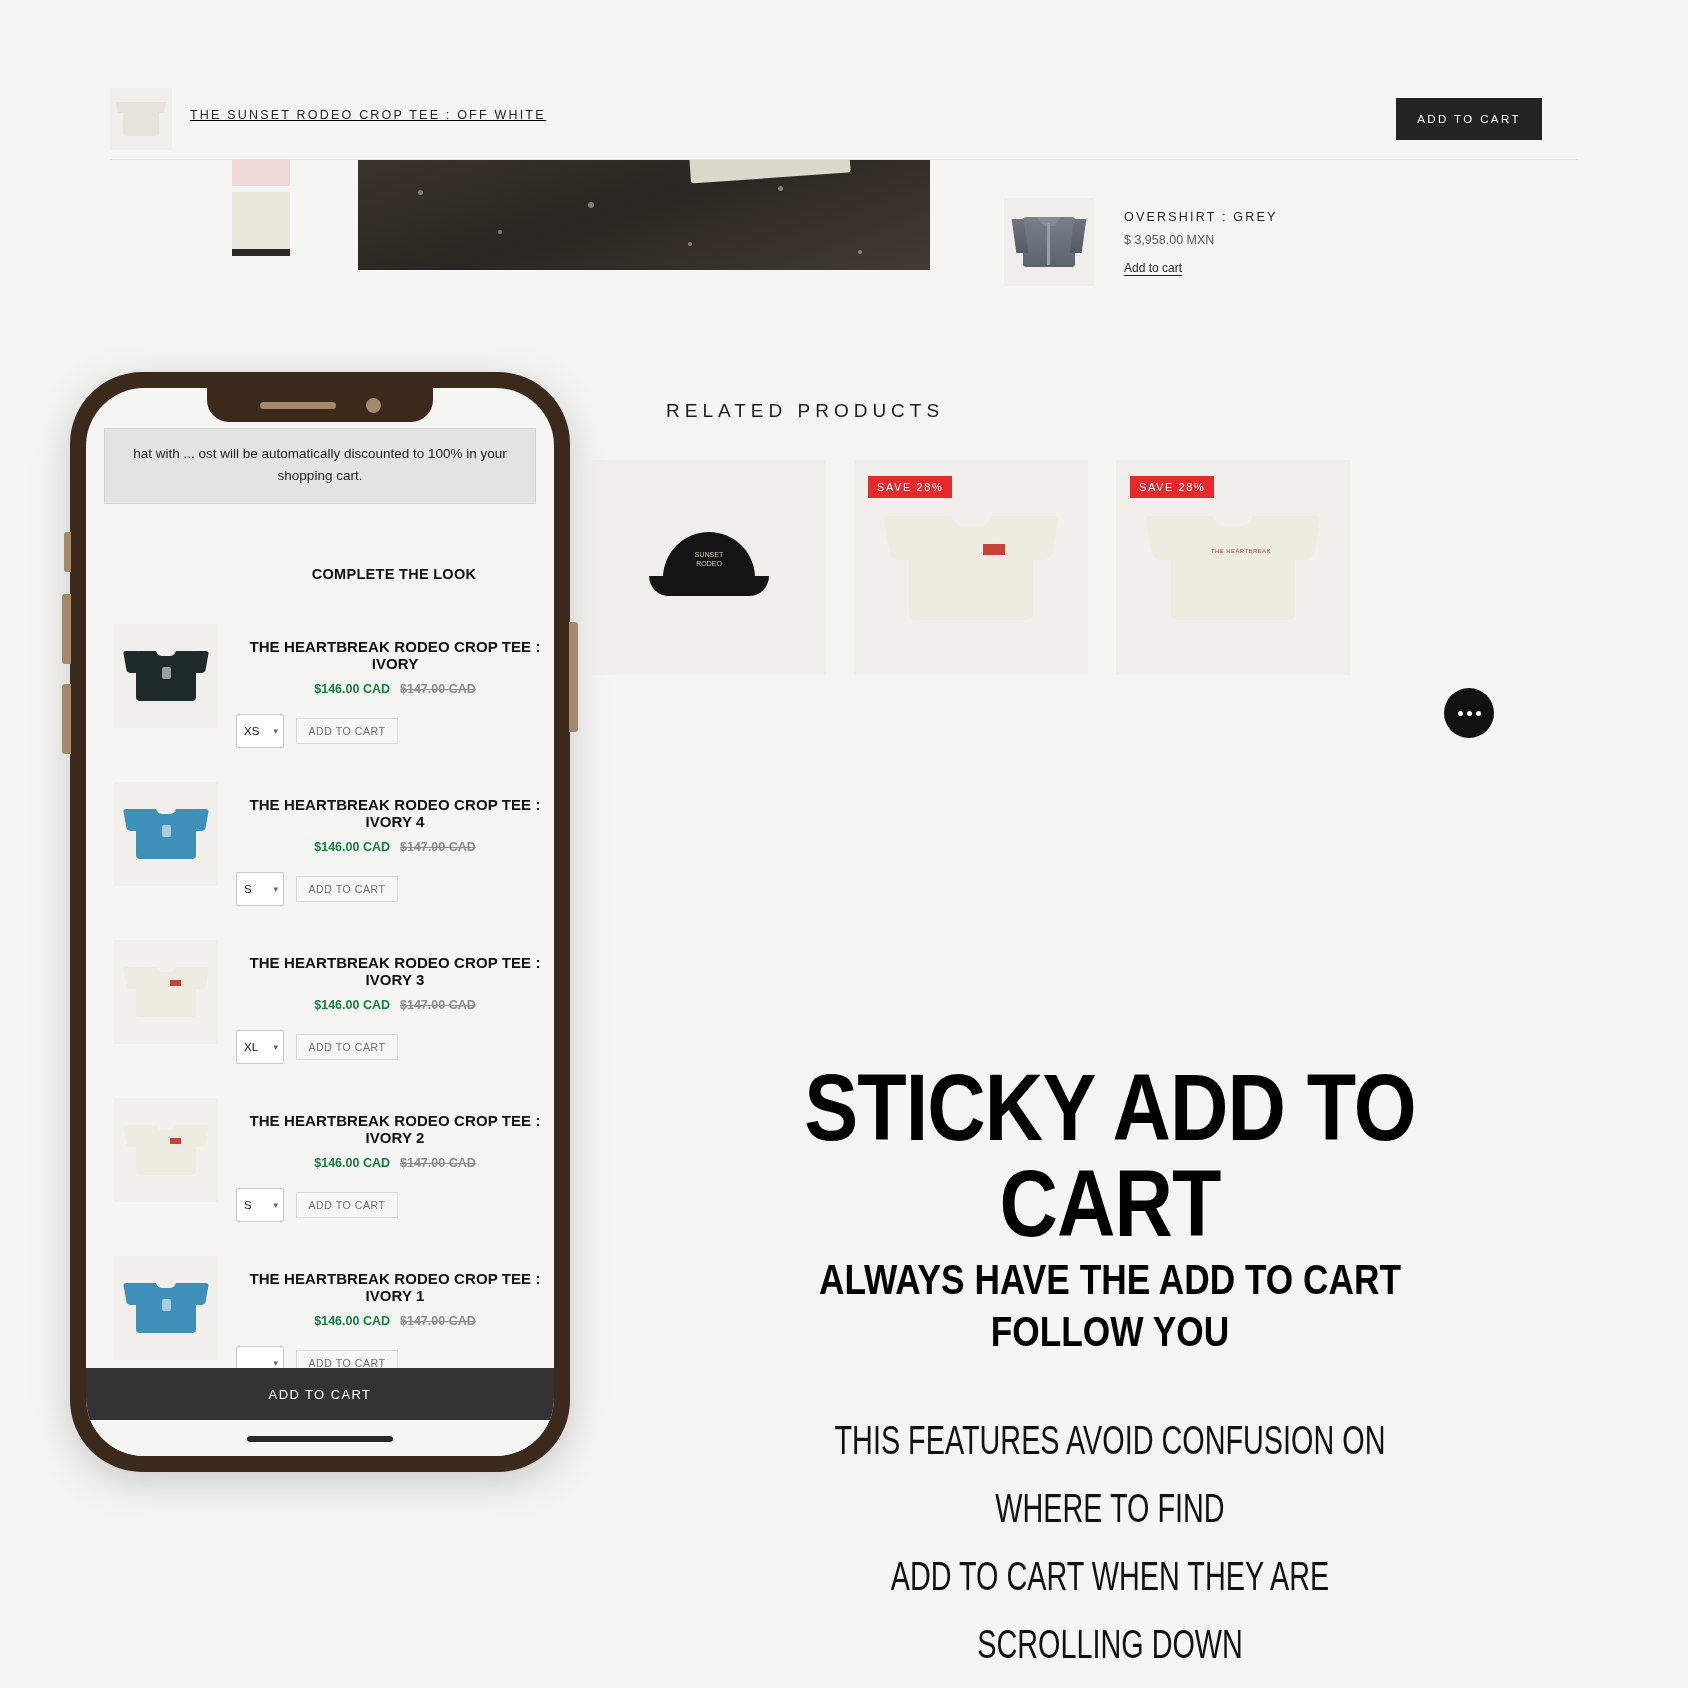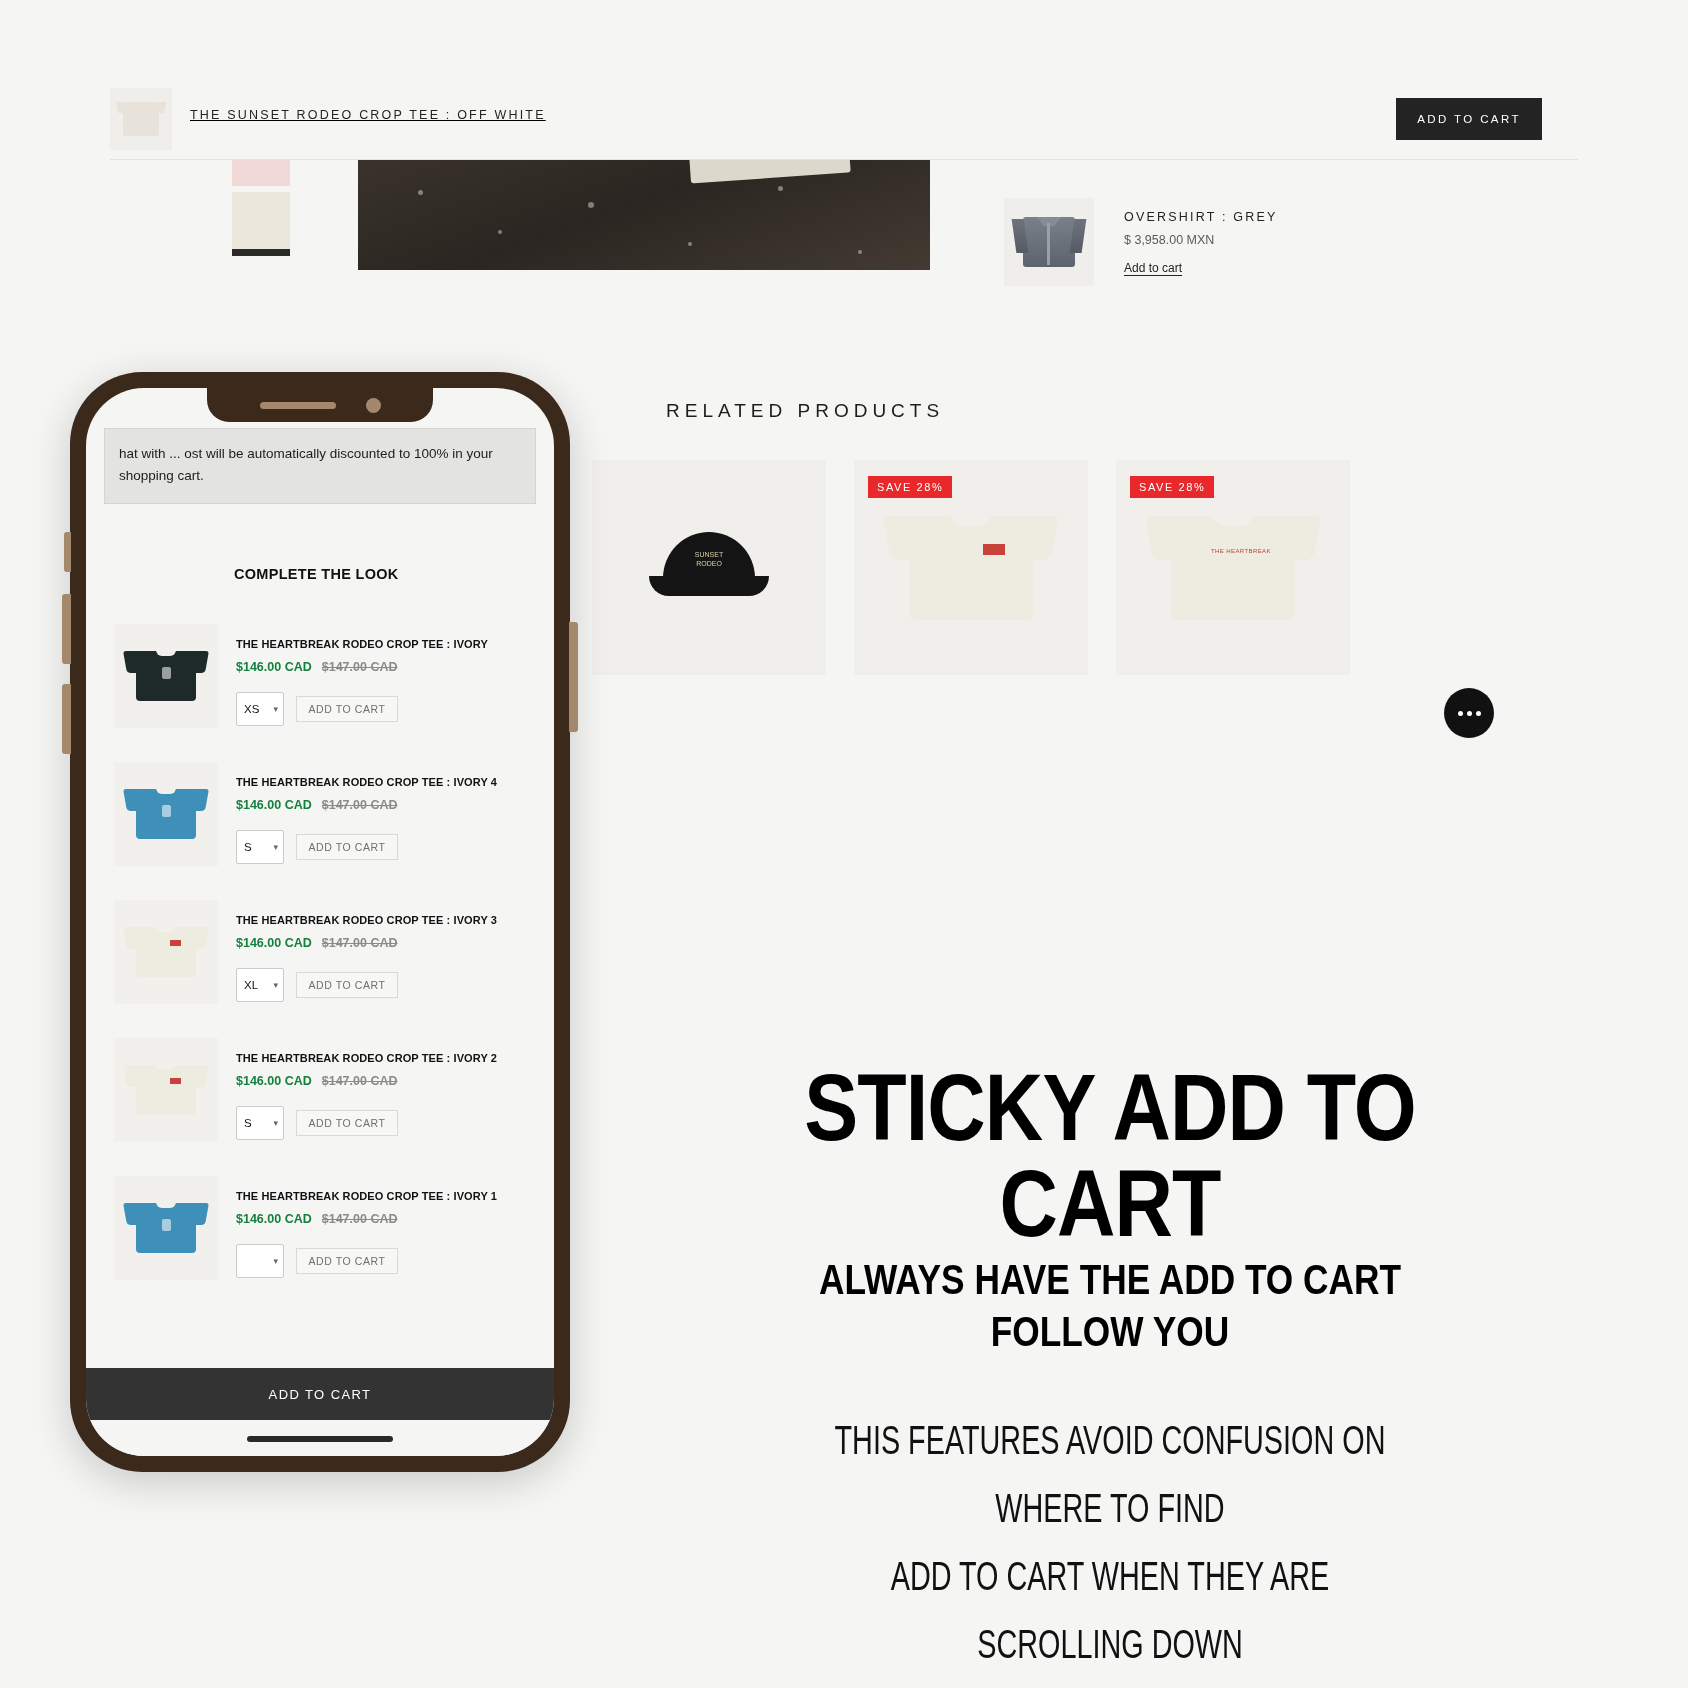--- a/index.html
+++ b/index.html
@@ -268,21 +268,21 @@
   }
   .notch .spk { width: 76px; height: 7px; background: #a3886c; border-radius: 4px; }
   .notch .cam { width: 15px; height: 15px; background: #a3886c; border-radius: 50%; }
 
   .home-ind {
     position: absolute; left: 50%; bottom: 14px;
     transform: translateX(-50%);
     width: 146px; height: 6px; background: #2a2a2a; border-radius: 3px; z-index: 7;
   }
 
-  .screen-scroll { position: absolute; inset: 0; padding: 0; }
+  .screen-scroll { position: absolute; inset: 0; padding: 0; text-align: center; }
 
   .note-box {
     margin: 40px 18px 0 18px;
     background: #e3e3e1;
     border: 1px solid #d4d4d2;
     padding: 14px 14px 16px 14px;
     font-size: 13.5px;
     line-height: 22px;
     color: #1d1d1b;
   }
@@ -311,21 +311,21 @@
   .mini-tee .s.l { left: -11px; transform: skewX(10deg); border-radius: 3px 0 0 4px; }
   .mini-tee .s.r { right: -11px; transform: skewX(-10deg); border-radius: 0 3px 4px 0; }
   .mini-tee .n { position: absolute; left: 20px; top: -1px; width: 20px; height: 6px; background: #f1f0ed; border-radius: 0 0 12px 12px; }
   .m-dark, .m-dark .s { background: #1e2a2a; }
   .m-blue, .m-blue .s { background: #3e90b8; }
   .m-cream, .m-cream .s { background: #eeebe0; }
   .mini-tee .emb { position: absolute; left: 26px; top: 16px; width: 9px; height: 12px; background: rgba(255,255,255,.55); border-radius: 2px; }
   .mini-tee .rtag { position: absolute; left: 34px; top: 13px; width: 11px; height: 6px; background: #c8423c; }
 
   .cl-body { flex: 1; padding-top: 14px; }
-  .cl-title { font-size: 11px; font-weight: bold; color: #111; letter-spacing: .1px; margin-bottom: 10px; }
+  .cl-title { font-size: 15px; font-weight: bold; color: #111; letter-spacing: .1px; margin-bottom: 10px; }
   .cl-prices { font-size: 12.5px; margin-bottom: 18px; }
   .cl-price { font-weight: bold; color: #15803d; }
   .cl-compare { color: #8b8b88; text-decoration: line-through; margin-left: 10px; font-weight: bold; }
   .cl-controls { display: flex; align-items: center; gap: 12px; }
   .size-sel {
     width: 48px; height: 34px;
     border: 1px solid #cbcbc9;
     background: #fff;
     display: flex; align-items: center; justify-content: space-between;
     padding: 0 5px 0 7px;

